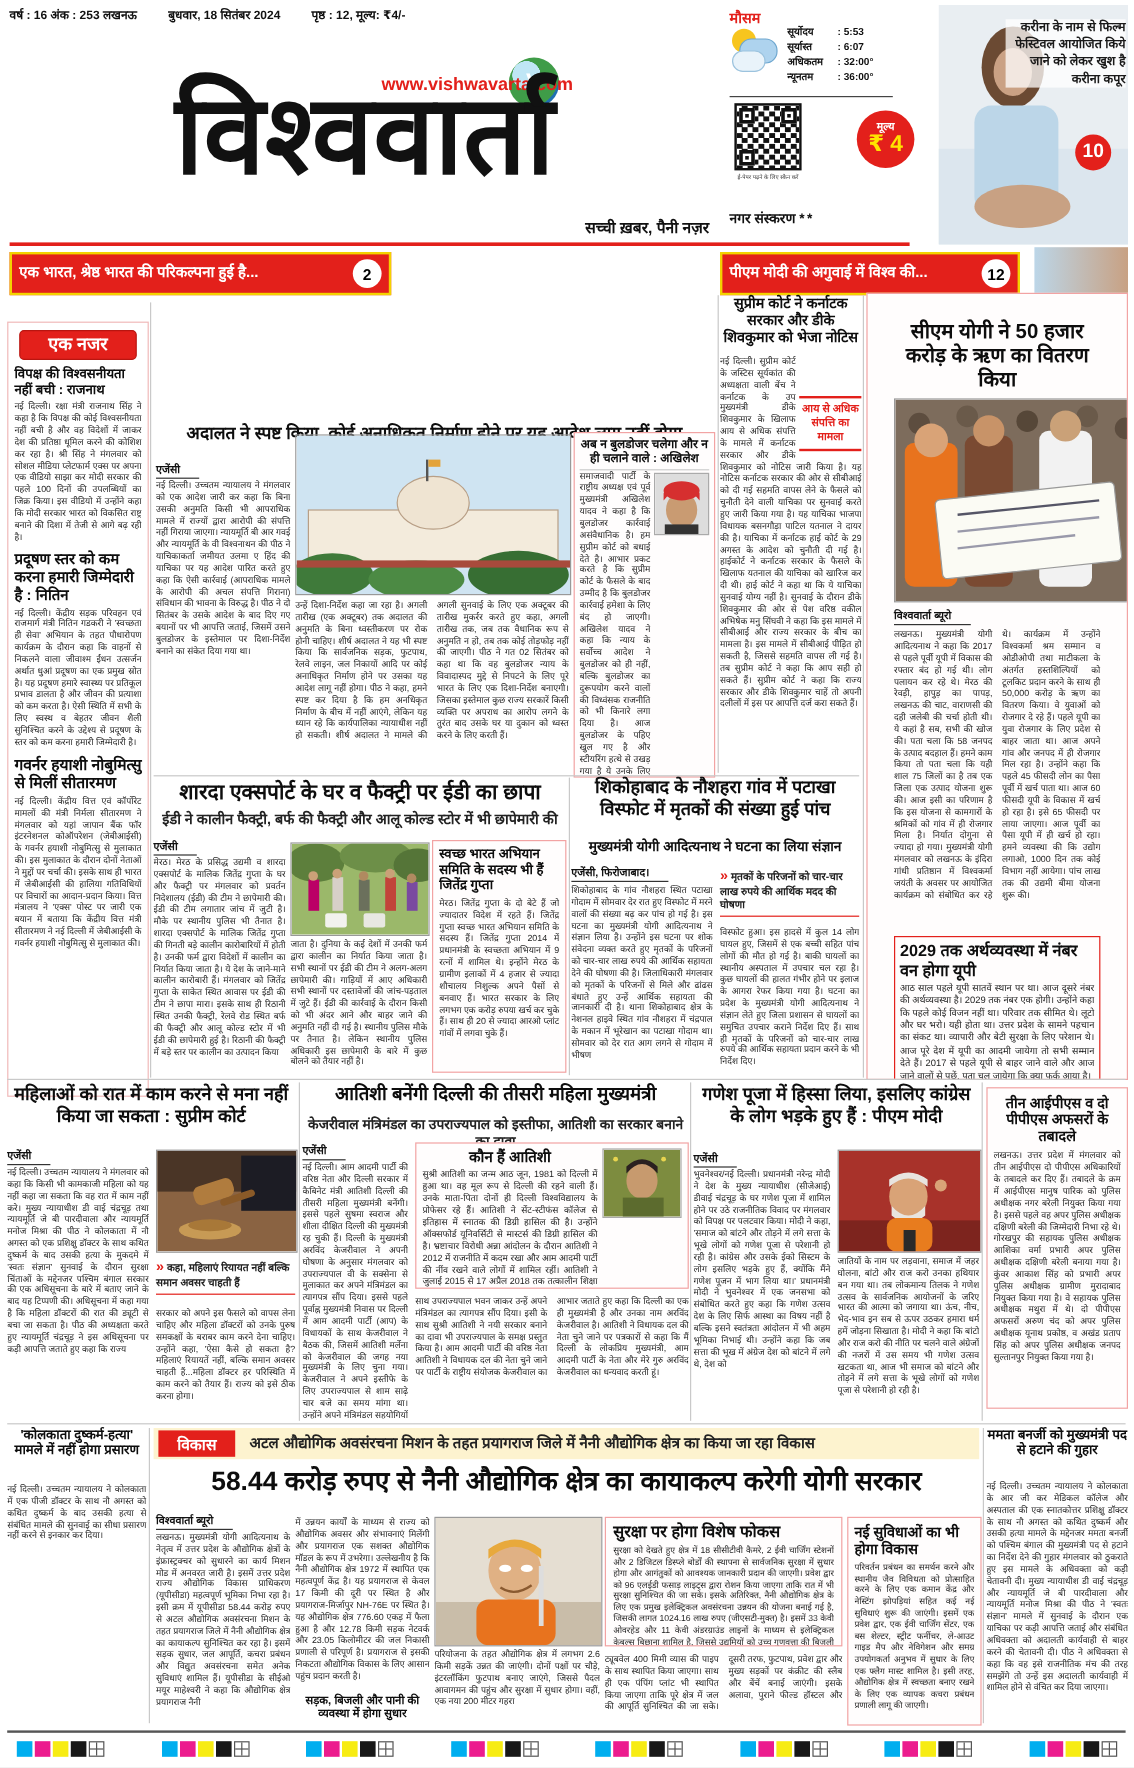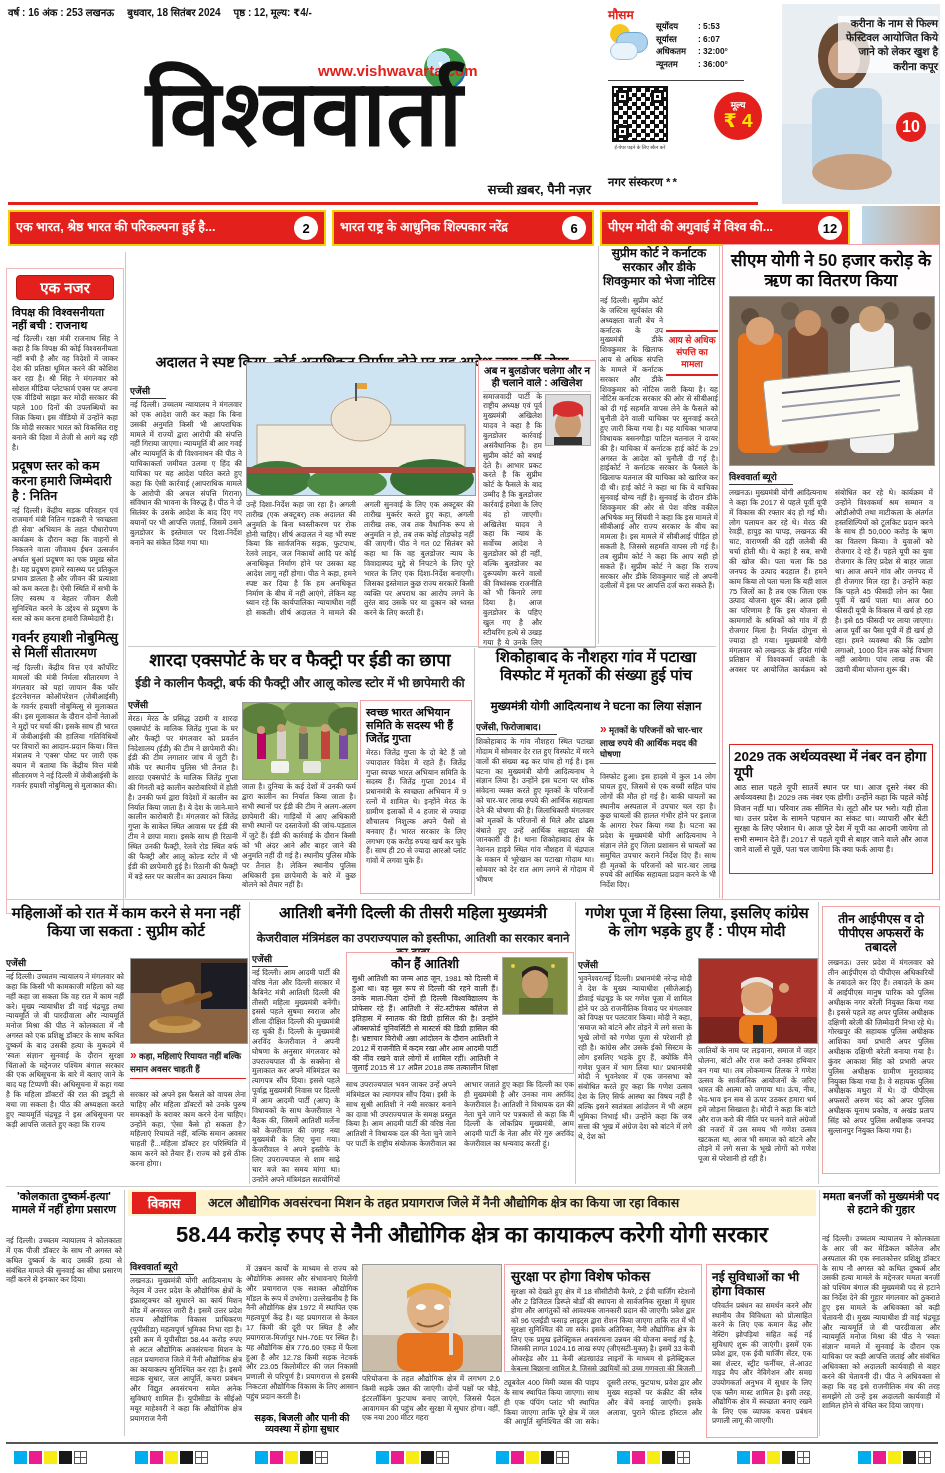--- a/index.html
+++ b/index.html
@@ -32,21 +32,21 @@
   .sq{width:13px;height:13px;}
   .c{background:#00aeef}.m{background:#ec1c8e}.y{background:#f7ec13}.k{background:#181818}
   .reg{width:13px;height:13px;border:1px solid #555;box-sizing:border-box;background:linear-gradient(#555,#555) 50% 0/1px 100% no-repeat,linear-gradient(#555,#555) 0 50%/100% 1px no-repeat;}
   svg{display:block;}
 </style>
 </head>
 <body>
 
 <div id="page">
 
-  <div class="abs" style="left:8px;top:5px;width:540px;display:flex;gap:13px;font-size:10px;font-weight:700;color:#111;">
+  <div class="abs" style="left:8px;top:5px;width:540px;display:flex;gap:26px;font-size:10px;font-weight:700;color:#111;">
     <span>वर्ष : 16 अंक : 253 लखनऊ</span>
     <span>बुधवार, 18 सितंबर 2024</span>
     <span>पृष्ठ : 12, मूल्य: ₹4/-</span>
   </div>
 
   <div class="abs" style="left:424px;top:48px;width:42px;height:42px;border-radius:50%;background:radial-gradient(circle at 35% 35%,#bfe6f5 0 30%,#3f9c48 31% 70%,#1f6fb0 71%);display:flex;align-items:center;justify-content:center;color:#fff;font-weight:700;font-size:20px;">V</div>
 
   <div class="abs red" style="left:318px;top:62px;width:175px;font-size:15px;font-weight:700;">www.vishwavarta.com</div>
 
   <div class="abs ctr" style="left:14px;top:44px;width:580px;height:150px;font-size:92px;font-weight:700;color:#111;line-height:1.5;overflow:visible;">विश्ववार्ता</div>
@@ -97,24 +97,20 @@
       <ellipse cx="70" cy="168" rx="40" ry="18" fill="#c8a183"></ellipse>
     </svg>
   </div>
   <div class="abs" style="left:838px;top:16px;width:100px;text-align:right;font-size:10.5px;font-weight:700;line-height:1.35;color:#1a1a1a;background:rgba(255,255,255,0.75);">करीना के नाम से फिल्म फेस्टिवल आयोजित किये जाने को लेकर खुश है करीना कपूर</div>
   <div class="abs" style="left:896px;top:112px;width:30px;height:30px;border-radius:50%;background:#e3201b;color:#fff;font-weight:700;font-size:16px;display:flex;align-items:center;justify-content:center;">10</div>
   <div class="abs" style="left:862px;top:206px;width:78px;height:44px;background:linear-gradient(90deg,#bcd6e8,#c8a183);"></div>
 
   <div class="abs teaser" style="left:8px;top:210px;width:318px;height:36px;">
     <span class="t">एक भारत, श्रेष्ठ भारत की परिकल्पना हुई है...</span>
     <span class="pg">2</span>
-  </div>
-  <div class="abs teaser" style="left:332px;top:210px;width:262px;height:36px;">
-    <span class="t">भारत राष्ट्र के आधुनिक शिल्पकार नरेंद्र</span>
-    <span class="pg">6</span>
   </div>
   <div class="abs teaser" style="left:600px;top:210px;width:250px;height:36px;">
     <span class="t">पीएम मोदी की अगुवाई में विश्व की...</span>
     <span class="pg">12</span>
   </div>
 
   <div class="abs" style="left:6px;top:268px;width:118px;height:646px;border:1px solid #f0b9b9;box-sizing:border-box;padding:4px 5px;overflow:hidden;">
     <div class="tab" style="width:96px;margin:2px auto 4px;">एक नजर</div>
     <div class="sbt">विपक्ष की विश्वसनीयता नहीं बची : राजनाथ</div>
     <div class="j">नई दिल्ली। रक्षा मंत्री राजनाथ सिंह ने कहा है कि विपक्ष की कोई विश्वसनीयता नहीं बची है और वह विदेशों में जाकर देश की प्रतिष्ठा धूमिल करने की कोशिश कर रहा है। श्री सिंह ने मंगलवार को सोशल मीडिया प्लेटफार्म एक्स पर अपना एक वीडियो साझा कर मोदी सरकार की पहले 100 दिनों की उपलब्धियों का जिक्र किया। इस वीडियो में उन्होंने कहा कि मोदी सरकार भारत को विकसित राष्ट्र बनाने की दिशा में तेजी से आगे बढ़ रही है।</div>
@@ -156,21 +152,21 @@
     </div>
     <div class="j" style="font-size:7.4px;">समाजवादी पार्टी के राष्ट्रीय अध्यक्ष एवं पूर्व मुख्यमंत्री अखिलेश यादव ने कहा है कि बुलडोजर कार्रवाई असंवैधानिक है। हम सुप्रीम कोर्ट को बधाई देते है। आभार प्रकट करते है कि सुप्रीम कोर्ट के फैसले के बाद उम्मीद है कि बुलडोजर कार्रवाई हमेशा के लिए बंद हो जाएगी। अखिलेश यादव ने कहा कि न्याय के सर्वोच्च आदेश ने बुलडोजर को ही नहीं, बल्कि बुलडोजर का दुरूपयोग करने वालों की विध्वंसक राजनीति को भी किनारे लगा दिया है। आज बुलडोजर के पहिए खुल गए है और स्टीयरिंग हत्थे से उखड़ गया है ये उनके लिए पहचान का संकट है जिन्होंने बुलडोजर को अपना प्रतीक बना लिया था।</div>
   </div>
 
   <div class="abs hl ctr" style="left:600px;top:246px;width:118px;font-size:12px;">सुप्रीम कोर्ट ने कर्नाटक सरकार और डीके शिवकुमार को भेजा नोटिस</div>
   <div class="abs j" style="left:600px;top:296px;width:118px;height:348px;">
     <span style="float:right;width:52px;margin:34px 0 2px 3px;border-top:2px solid #e3201b;border-bottom:2px solid #e3201b;padding:3px 0;color:#e3201b;font-weight:700;font-size:9px;text-align:center;">आय से अधिक संपत्ति का मामला</span>
     <span>नई दिल्ली। सुप्रीम कोर्ट के जस्टिस सूर्यकांत की अध्यक्षता वाली बेंच ने कर्नाटक के उप मुख्यमंत्री डीके शिवकुमार के खिलाफ आय से अधिक संपत्ति के मामले में कर्नाटक सरकार और डीके शिवकुमार को नोटिस जारी किया है। यह नोटिस कर्नाटक सरकार की ओर से सीबीआई को दी गई सहमति वापस लेने के फैसले को चुनौती देने वाली याचिका पर सुनवाई करते हुए जारी किया गया है। यह याचिका भाजपा विधायक बसनगौड़ा पाटिल यतनाल ने दायर की है। याचिका में कर्नाटक हाई कोर्ट के 29 अगस्त के आदेश को चुनौती दी गई है। हाईकोर्ट ने कर्नाटक सरकार के फैसले के खिलाफ यतनाल की याचिका को खारिज कर दी थी। हाई कोर्ट ने कहा था कि ये याचिका सुनवाई योग्य नहीं है। सुनवाई के दौरान डीके शिवकुमार की ओर से पेश वरिष्ठ वकील अभिषेक मनु सिंघवी ने कहा कि इस मामले में सीबीआई और राज्य सरकार के बीच का मामला है। इस मामले में सीबीआई पीड़ित हो सकती है, जिससे सहमति वापस ली गई है। तब सुप्रीम कोर्ट ने कहा कि आप सही हो सकते हैं। सुप्रीम कोर्ट ने कहा कि राज्य सरकार और डीके शिवकुमार चाहें तो अपनी दलीलों में इस पर आपत्ति दर्ज करा सकते हैं।</span>
   </div>
 
-  <div class="abs pinkbox" style="left:722px;top:244px;width:218px;height:656px;padding:6px;overflow:hidden;">
+  <div class="abs pinkbox" style="left:722px;top:244px;width:218px;height:656px;padding:22px;overflow:hidden;">
     <div class="hl ctr" style="font-size:17px;">सीएम योगी ने 50 हजार करोड़ के ऋण का वितरण किया</div>
     <div style="width:204px;height:168px;margin:5px auto 4px;overflow:hidden;border:1px solid #999;">
       <svg width="204" height="168" viewBox="0 0 204 168">
         <rect width="204" height="168" fill="#7d6c5c"></rect>
         <circle cx="20" cy="20" r="9" fill="#5d4d3f"></circle>
           <circle cx="60" cy="14" r="9" fill="#6a5a4a"></circle>
           <circle cx="110" cy="18" r="9" fill="#564738"></circle>
           <circle cx="160" cy="14" r="9" fill="#6a5a4a"></circle>
           <circle cx="192" cy="24" r="9" fill="#5d4d3f"></circle>
         <rect x="8" y="36" width="44px" height="120" rx="8" fill="#e8731e"></rect>

